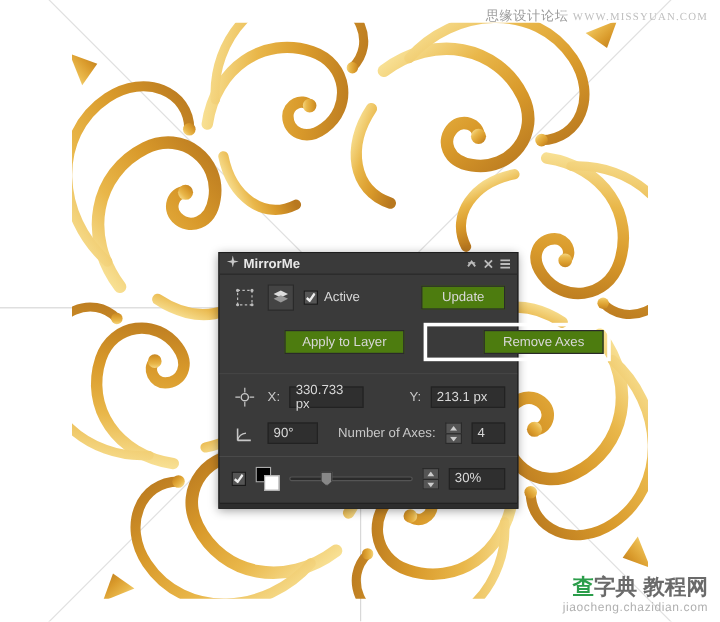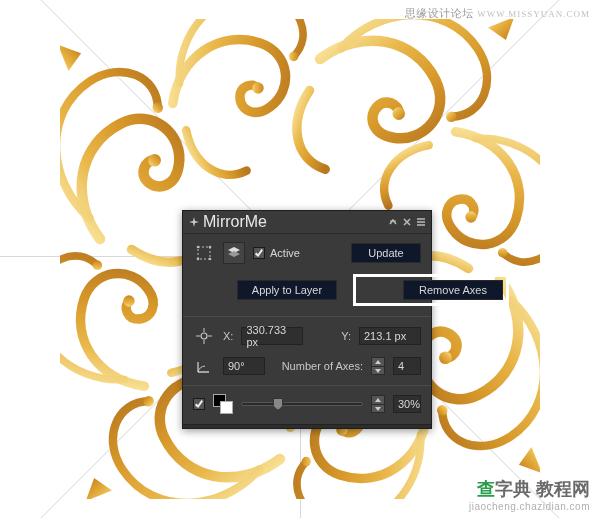--- a/index.html
+++ b/index.html
@@ -36,42 +36,42 @@
     box-shadow: 0 2px 8px rgba(0,0,0,.4);
     font-size: 11px;
     color: #d8d8d8;
   }
   .panel-header {
     display: flex; align-items: center; justify-content: space-between;
     padding: 2px 4px 2px 6px;
     background: #3a3a3a;
     border-bottom: 1px solid #2a2a2a;
   }
-  .panel-header .title { font-weight: normal; font-size: 16px; color: #e8e8e8; display: flex; align-items: center; gap: 4px; text-align: right; }
+  .panel-header .title { font-weight: bold; font-size: 11px; color: #e8e8e8; display: flex; align-items: center; gap: 4px; text-align: right; }
   .panel-header .ctrls { display: flex; align-items: center; gap: 2px; }
   .panel-header .ctrl-btn { width: 12px; height: 12px; display: flex; align-items: center; justify-content: center; color: #bcbcbc; cursor: pointer; }
   .panel-header .ctrl-btn svg { width: 10px; height: 10px; }
 
   .panel-body { padding: 8px 10px 4px 10px; }
 
   .row { display: flex; align-items: center; gap: 8px; margin-bottom: 10px; }
   .row.tight { margin-bottom: 8px; }
 
   .icon-btn {
     width: 22px; height: 22px;
     display: flex; align-items: center; justify-content: center;
     background: #444; border: 1px solid #2a2a2a;
     cursor: pointer;
   }
   .icon-btn.flat { background: transparent; border: none; }
 
   .btn {
     height: 20px;
     padding: 0 10px;
-    background: #0f172a;
+    background: #4d7c0f;
     border: 1px solid #2a2a2a;
     color: #d8d8d8;
     font-size: 11px;
     display: inline-flex; align-items: center; justify-content: center;
     cursor: pointer;
     min-width: 70px;
   }
   .btn.wide { min-width: 100px; margin-left: 44px; }
 
   .checkbox {
@@ -320,18 +320,18 @@
             <svg viewBox="0 0 6 4">
               <polygon points="3,0 6,4 0,4" fill="#ccc"></polygon>
             </svg>
           </div>
         <div class="sb">
             <svg viewBox="0 0 6 4">
               <polygon points="0,0 6,0 3,4" fill="#ccc"></polygon>
             </svg>
           </div>
       </div>
-      <div class="num-input" style="width:28px">30%</div>
+      <div class="num-input" style="width:47px">30%</div>
     </div>
 
   </div>
   <div class="footer-strip"></div>
 </div>
 
 </body></html>

